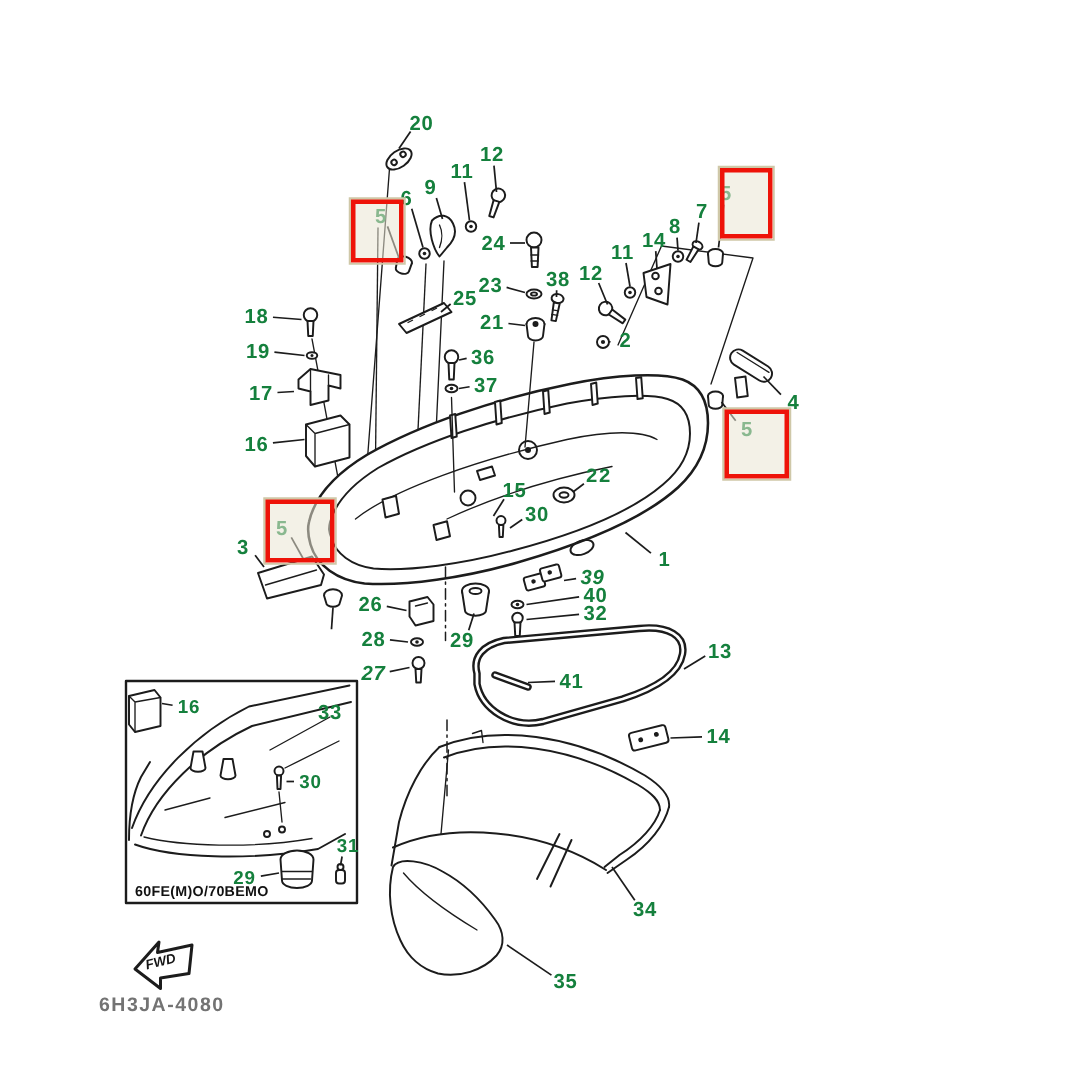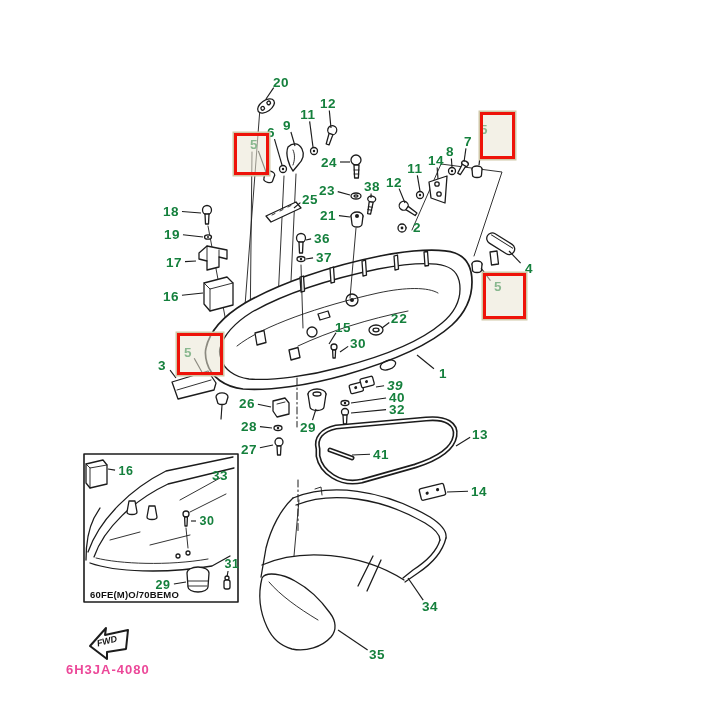--- a/index.html
+++ b/index.html
@@ -15,21 +15,21 @@
   #art .dash{stroke-dasharray:7 3 1.5 3;stroke-width:1;}
   #art .inset-border{stroke-width:1.6;}
   #art text{stroke:none;fill:#151515;}
   #leaders line{stroke:#1c1c1c;stroke-width:1.15;}
   .part-label{position:absolute;transform:translate(-50%,-50%);z-index:3;
       font-weight:bold;font-size:13.5px;letter-spacing:0.5px;color:#15803d;white-space:nowrap;}
   .inset-label{font-size:12.5px;}
   .highlight-box{position:absolute;z-index:4;border:3px solid #ee1309;
       background:rgba(233,229,212,0.55);box-shadow:0 0 0 1.5px #cfc8a8;cursor:pointer;}
   #drawing-code{position:absolute;left:66px;top:662px;z-index:3;font-weight:bold;
-      font-size:13px;letter-spacing:1px;color:#ec4899;text-align:right;}
+      font-size:13px;letter-spacing:1px;color:#737373;text-align:right;}
   #inset-caption{position:absolute;left:90px;top:589px;z-index:3;font-weight:bold;
       font-size:9.5px;letter-spacing:0.2px;color:#111;}
   .fwd-text{font-weight:bold;font-style:italic;font-size:9px;}
 </style>
 </head>
 <body>
 
 <div id="stage">
 
   <svg id="art" class="layer" viewBox="0 0 718 718">
@@ -312,21 +312,21 @@
       <div class="part-label" style="left: 498px; top: 286px;">5</div>
       <div class="part-label" style="left: 343px; top: 327px;">15</div>
       <div class="part-label" style="left: 358px; top: 343px;">30</div>
       <div class="part-label" style="left: 399px; top: 319px; font-family: Liberation Mono, monospace;">22</div>
       <div class="part-label" style="left: 443px; top: 373px;">1</div>
       <div class="part-label" style="left: 188px; top: 352px;">5</div>
       <div class="part-label" style="left: 162px; top: 365px;">3</div>
       <div class="part-label" style="left: 220px; top: 443px; margin-top: 32px;">33</div>
       <div class="part-label" style="left: 247px; top: 403px;">26</div>
       <div class="part-label" style="left: 249px; top: 426px;">28</div>
-      <div class="part-label" style="left: 249px; top: 449px;">27</div>
+      <div class="part-label" style="left: 249px; top: 449px; font-style: italic;">27</div>
       <div class="part-label" style="left: 308px; top: 427px;">29</div>
       <div class="part-label" style="left: 395px; top: 385px; font-style: italic;">39</div>
       <div class="part-label" style="left: 397px; top: 397px;">40</div>
       <div class="part-label" style="left: 397px; top: 409px;">32</div>
       <div class="part-label" style="left: 480px; top: 434px;">13</div>
       <div class="part-label" style="left: 381px; top: 454px;">41</div>
       <div class="part-label" style="left: 479px; top: 491px; text-align: center;">14</div>
       <div class="part-label" style="left: 430px; top: 606px;">34</div>
       <div class="part-label" style="left: 377px; top: 654px;">35</div>
       <div class="part-label inset-label" style="left: 126px; top: 471px;">16</div>

